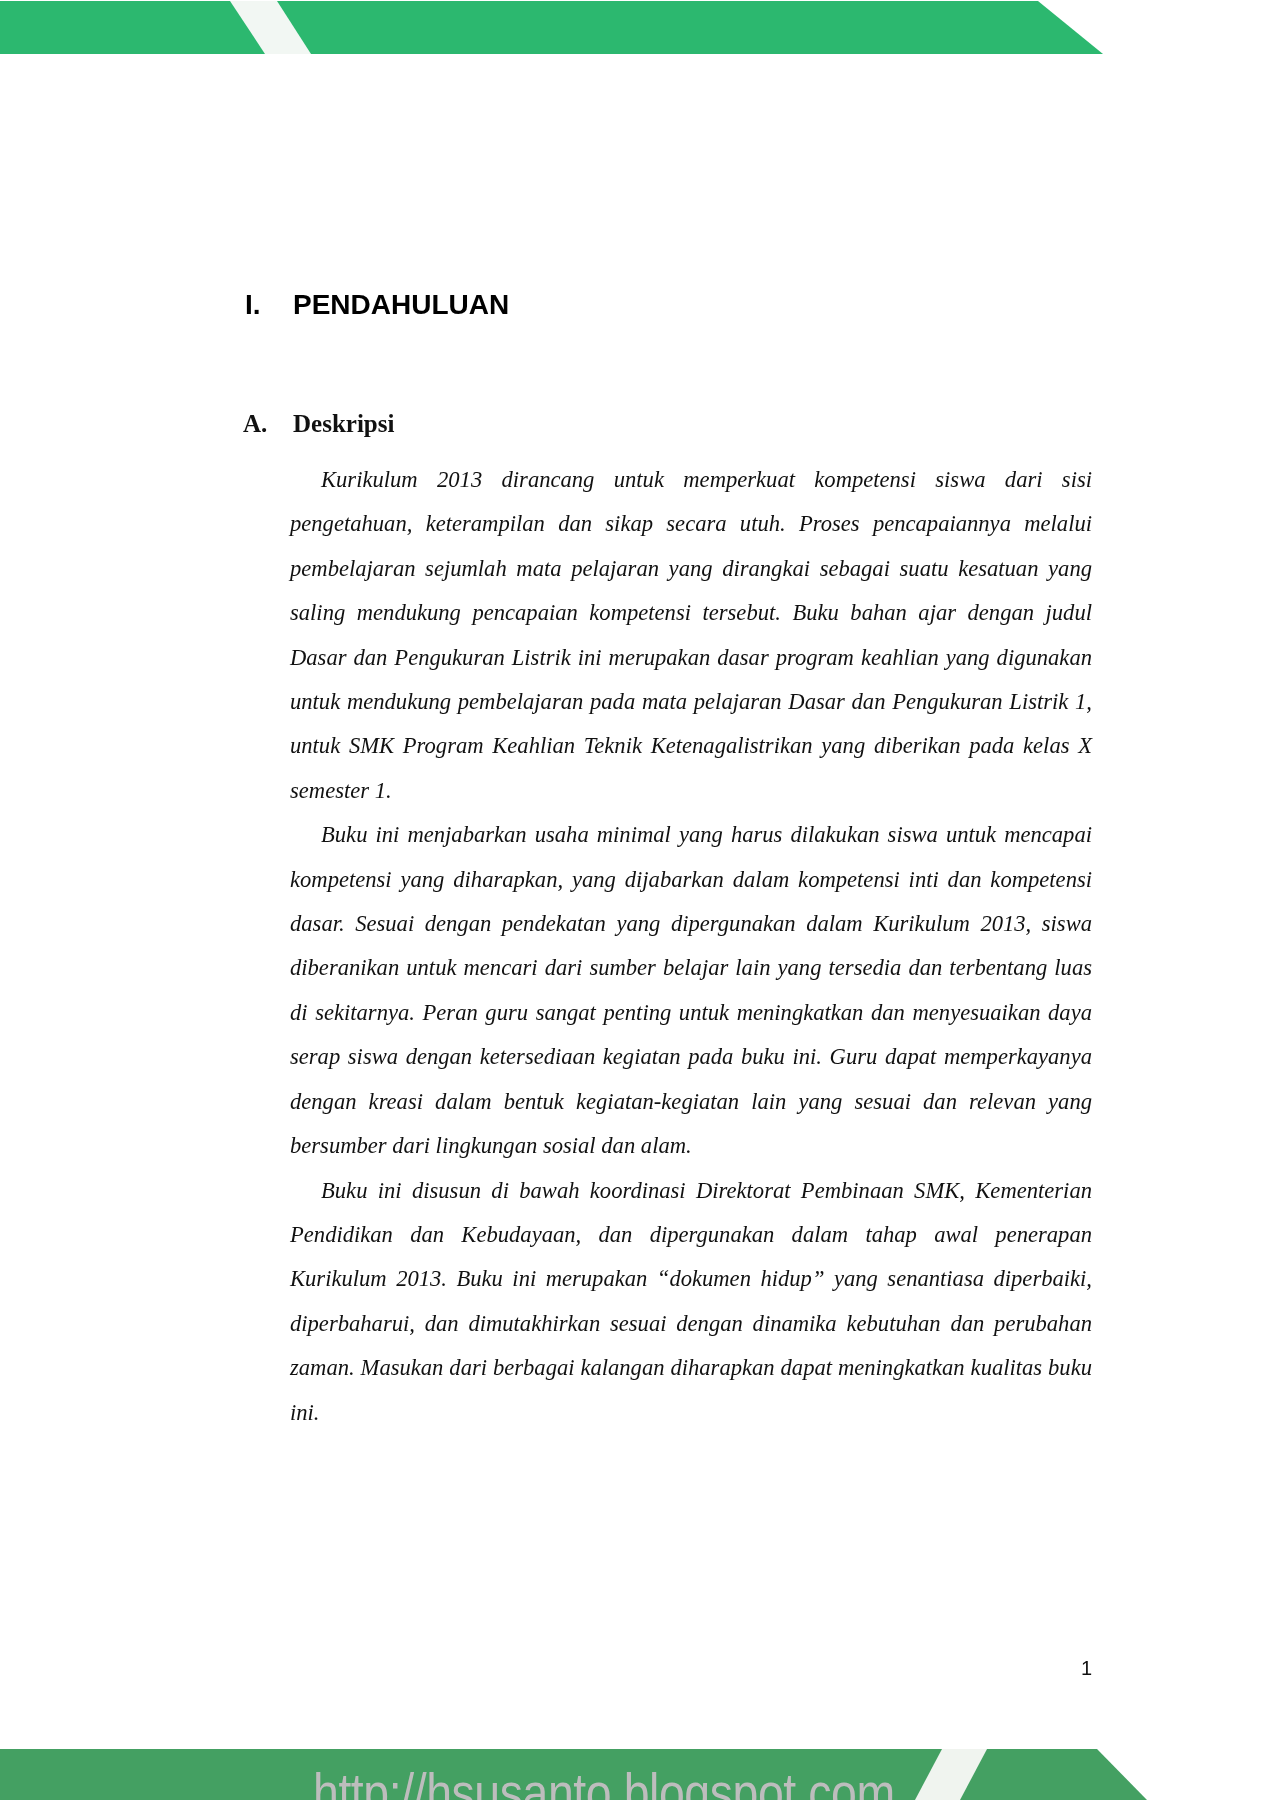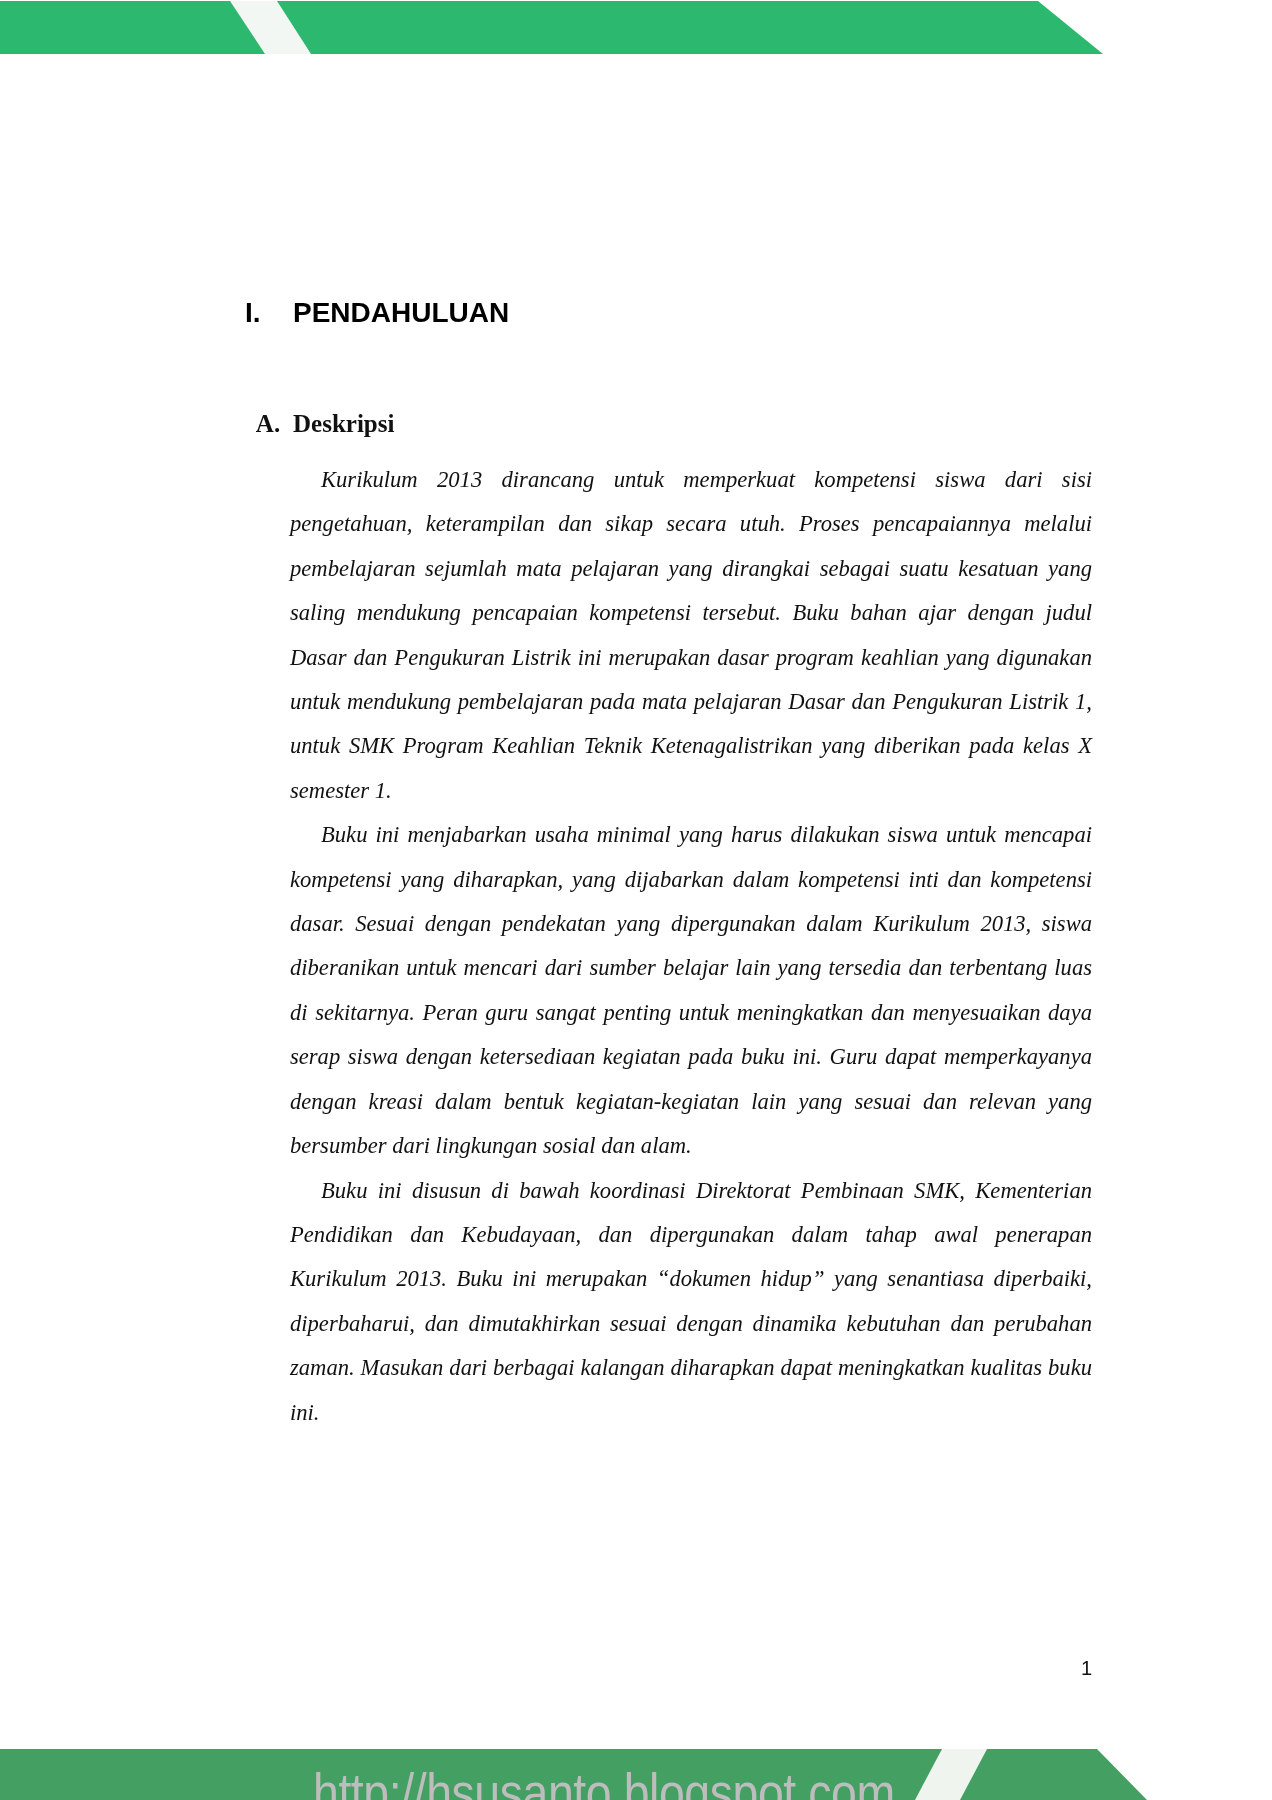--- a/index.html
+++ b/index.html
@@ -6,30 +6,30 @@
   body {
     width: 1272px; height: 1800px; position: relative; overflow: hidden;
     background: #ffffff;
   }
   .band { position: absolute; left: 0; width: 1272px; }
   #top-band { top: 0; height: 54px; }
   #bottom-band { top: 1749px; height: 51px; }
   .band svg { display: block; }
 
   .chapter-title {
-    position: absolute; left: 245px; top: 299px; margin: 0;
+    position: absolute; left: 245px; top: 291px; margin: 0;
     font-family: "Liberation Sans", sans-serif; font-weight: bold;
     font-size: 28px; line-height: 28px; color: #000; white-space: nowrap;
   }
   .chapter-title .num { display: inline-block; width: 48px; }
 
   .section-title {
     position: absolute; left: 243px; top: 412px; margin: 0;
     font-family: "Liberation Serif", serif; font-weight: bold;
-    font-size: 25px; line-height: 24px; color: #111; white-space: nowrap; text-align: center;
+    font-size: 25px; line-height: 24px; color: #111; white-space: nowrap;
   }
   .section-title .num { display: inline-block; width: 50px; }
 
   .body-text {
     position: absolute; left: 290px; top: 458px; width: 802px;
     font-family: "Liberation Serif", serif; font-size: 22.6px;
     line-height: 44.4px; color: #111;
   }
   .body-text p {
     margin: 0; text-indent: 31px; text-align: justify; font-style: italic;

